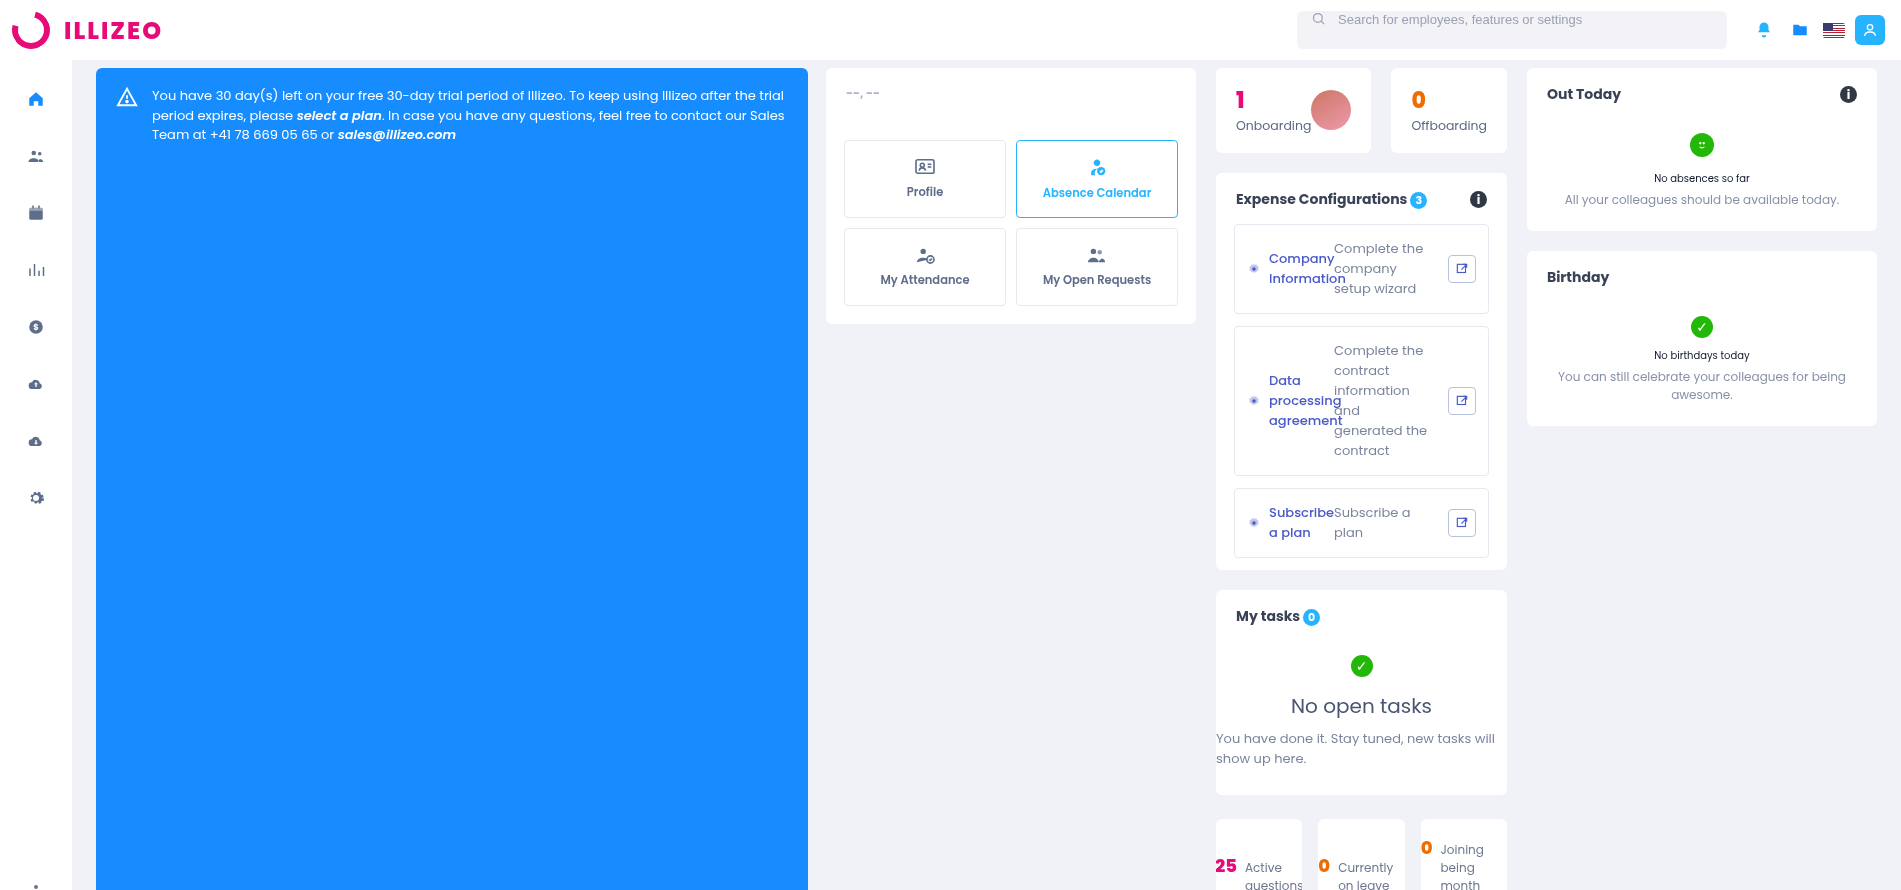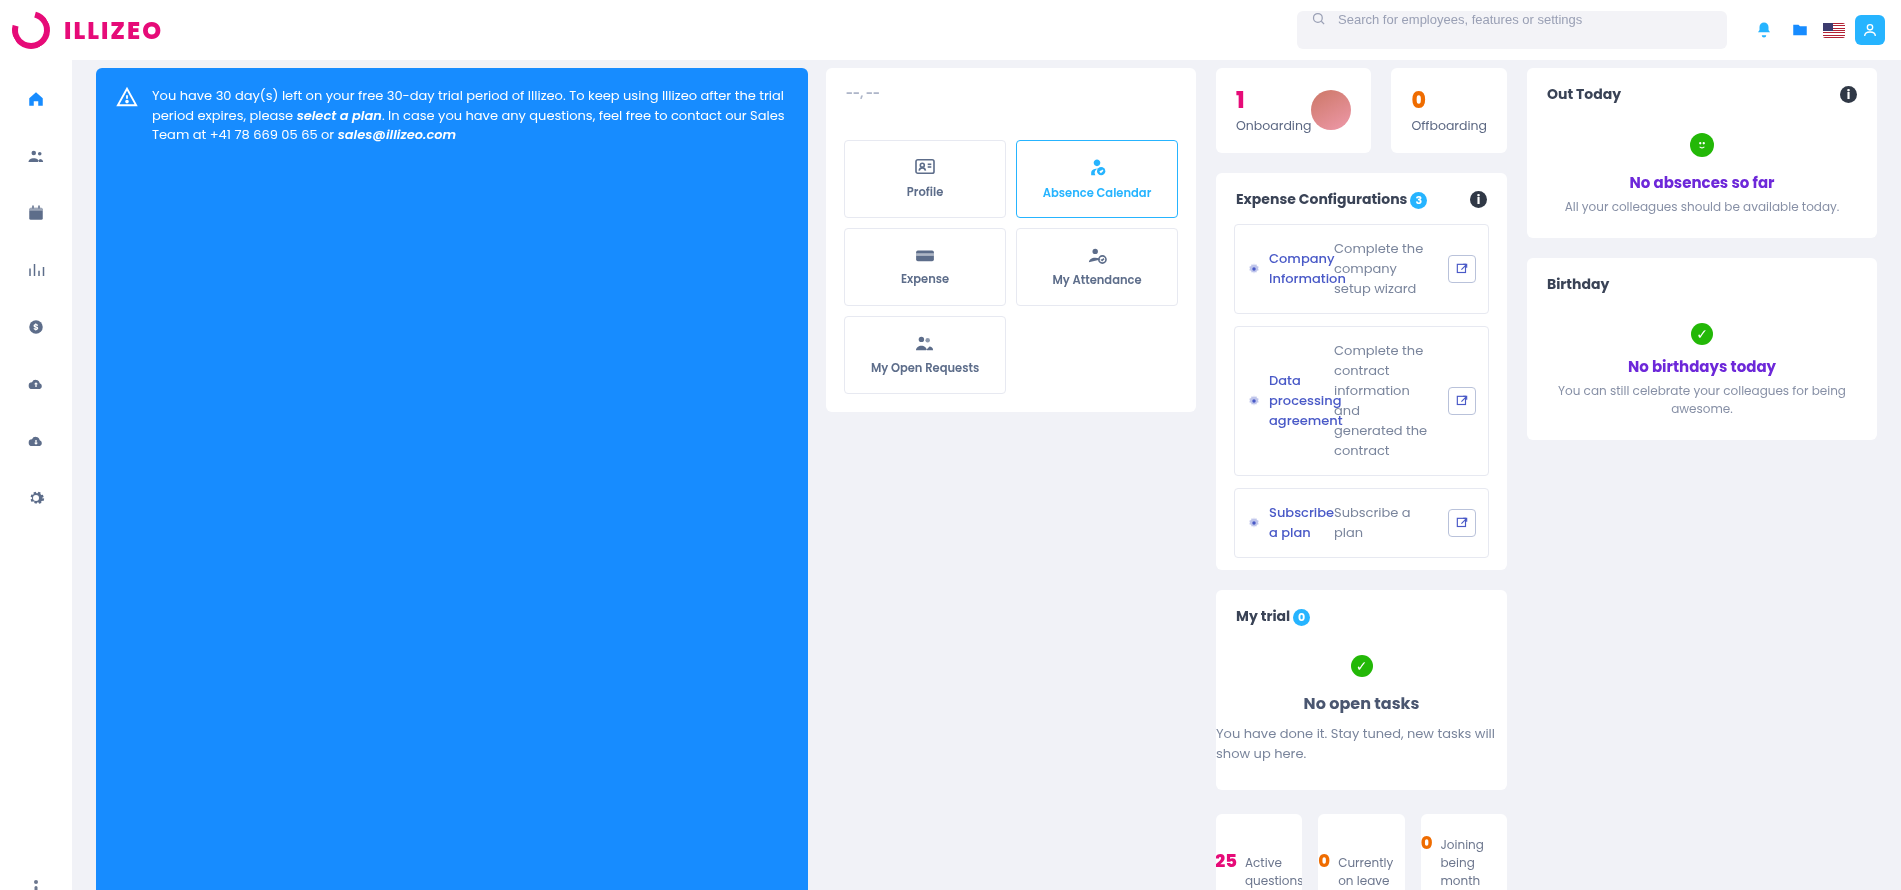--- a/index.html
+++ b/index.html
@@ -160,34 +160,34 @@
   .cfg-row .left{display:flex;align-items:center;gap:8px;color:#4959c7;font-weight:500}
   .cfg-row .desc{color:#7a859c}
   .cfg-row .act{
     width:28px;height:28px;border:1px solid #b9c2da;border-radius:4px;
     display:flex;align-items:center;justify-content:center;color:#4959c7;justify-self:end;cursor:pointer;
   }
 
   .tasks .badge{background:#26b4ff;color:#fff;width:17px;height:17px;border-radius:50%;font-size:11px;display:inline-flex;align-items:center;justify-content:center;font-weight:700}
   .empty{display:flex;flex-direction:column;align-items:center;gap:8px;padding:14px 0 26px;color:#5b6782}
   .check-circle{width:22px;height:22px;border-radius:50%;background:#23b807;color:#fff;display:flex;align-items:center;justify-content:center;font-size:14px}
-  .empty h3{margin:6px 0 0;color:#4a5670;font-size:16px;font-weight:700}
+  .empty h3{margin:6px 0 0;color:#4a5670;font-size:20px;font-weight:400}
 
   .bottom-stats{display:grid;grid-template-columns:1fr 1fr 1fr;gap:16px;margin-top:4px}
   .bstat{background:#fff;border-radius:6px;height:90px;display:flex;align-items:end;justify-content:center;padding:0 0 14px;position:relative;overflow:hidden}
   .bstat .row{position:relative;display:flex;align-items:baseline;gap:8px;font-size:12px;color:#6d778e}
   .bstat .v{font-weight:800;font-size:18px}
   .c1 .v{color:var(--brand)} .c2 .v{color:var(--orange)} .c3 .v{color:var(--orange)}
 
   
   .right-col{display:flex;flex-direction:column;gap:20px}
   .right .hd{justify-content:space-between}
   .smile{width:24px;height:24px;border-radius:50%;background:#23b807;display:flex;align-items:center;justify-content:center;color:#fff;margin:8px auto 6px}
   .center-text{display:flex;flex-direction:column;align-items:center;gap:4px;padding:6px 14px 22px}
-  .center-text h3{margin:4px 0 0;color:#6d28d9;font-weight:700;font-size:15px}
+  .center-text h3{margin:4px 0 0;color:#0f172a;font-weight:400;font-size:10px}
   .center-text p{margin:0;font-size:12px;color:#8790a6;text-align:center}
 
   .info-ico{color:#5a6278;font-weight:700;font-size:12px;cursor:pointer;width:17px;height:17px;border-radius:50%;background:#cdd4e2;display:flex;align-items:center;justify-content:center}
   .info-ico.dark{background:#303846;color:#fff}
 
   
   .ico{display:inline-flex;align-items:center;justify-content:center}
 </style>
 </head>
 <body>
@@ -326,27 +326,20 @@
             </div>
             <div class="tile active">
               <svg width="20" height="20" viewBox="0 0 24 24" fill="currentColor">
                   <path d="M12 3c-2 0-4 1.6-4 4s2 4 4 4 4-1.6 4-4-2-4-4-4zm-7 16c0-3.5 3.5-5 7-5 .7 0 1.4.1 2 .2A5 5 0 0010 22H5v-3z"></path>
                   <circle cx="17" cy="17" r="5" fill="#26b4ff"></circle>
                   <path d="M15.5 17l1.2 1.2L19 15.8" stroke="#fff" stroke-width="2" fill="none"></path>
                 </svg>
               <div class="lab">Absence Calendar</div>
             </div>
             <div class="tile">
-              <svg width="22" height="16" viewBox="0 0 24 18" fill="currentColor">
-                  <rect x="2" y="4" width="20" height="12" rx="2"></rect>
-                  <rect x="2" y="7" width="20" height="3" fill="#fff" opacity=".5"></rect>
-                </svg>
-              <div class="lab">Expense</div>
-            </div>
-            <div class="tile">
               <svg width="22" height="18" viewBox="0 0 24 20" fill="currentColor">
                   <circle cx="10" cy="6" r="3"></circle>
                   <path d="M3 18c0-3 3-5 7-5s5 1 6 2"></path>
                   <circle cx="18" cy="15" r="4" fill="none" stroke="currentColor" stroke-width="1.8"></circle>
                   <path d="M16.7 15l1 1 2-2" stroke="currentColor" stroke-width="1.8" fill="none"></path>
                 </svg>
               <div class="lab">My Attendance</div>
             </div>
             <div class="tile span">
               <svg width="24" height="18" viewBox="0 0 24 20" fill="currentColor">
@@ -441,21 +434,21 @@
                   <rect x="4" y="4" width="14" height="14"></rect>
                   <path d="M14 4l6 0 0 6M20 4l-9 9"></path>
                 </svg>
               </div>
           </div>
         </div>
 
         <div class="card tasks">
           <div class="hd">
             <span>
-              <span>My trial</span>
+              <span>My tasks</span>
               <span class="badge">0</span>
             </span>
           </div>
           <div class="empty">
             <div class="check-circle">✓</div>
             <h3>No open tasks</h3>
             <div class="small">You have done it. Stay tuned, new tasks will show up here.</div>
           </div>
         </div>
 

